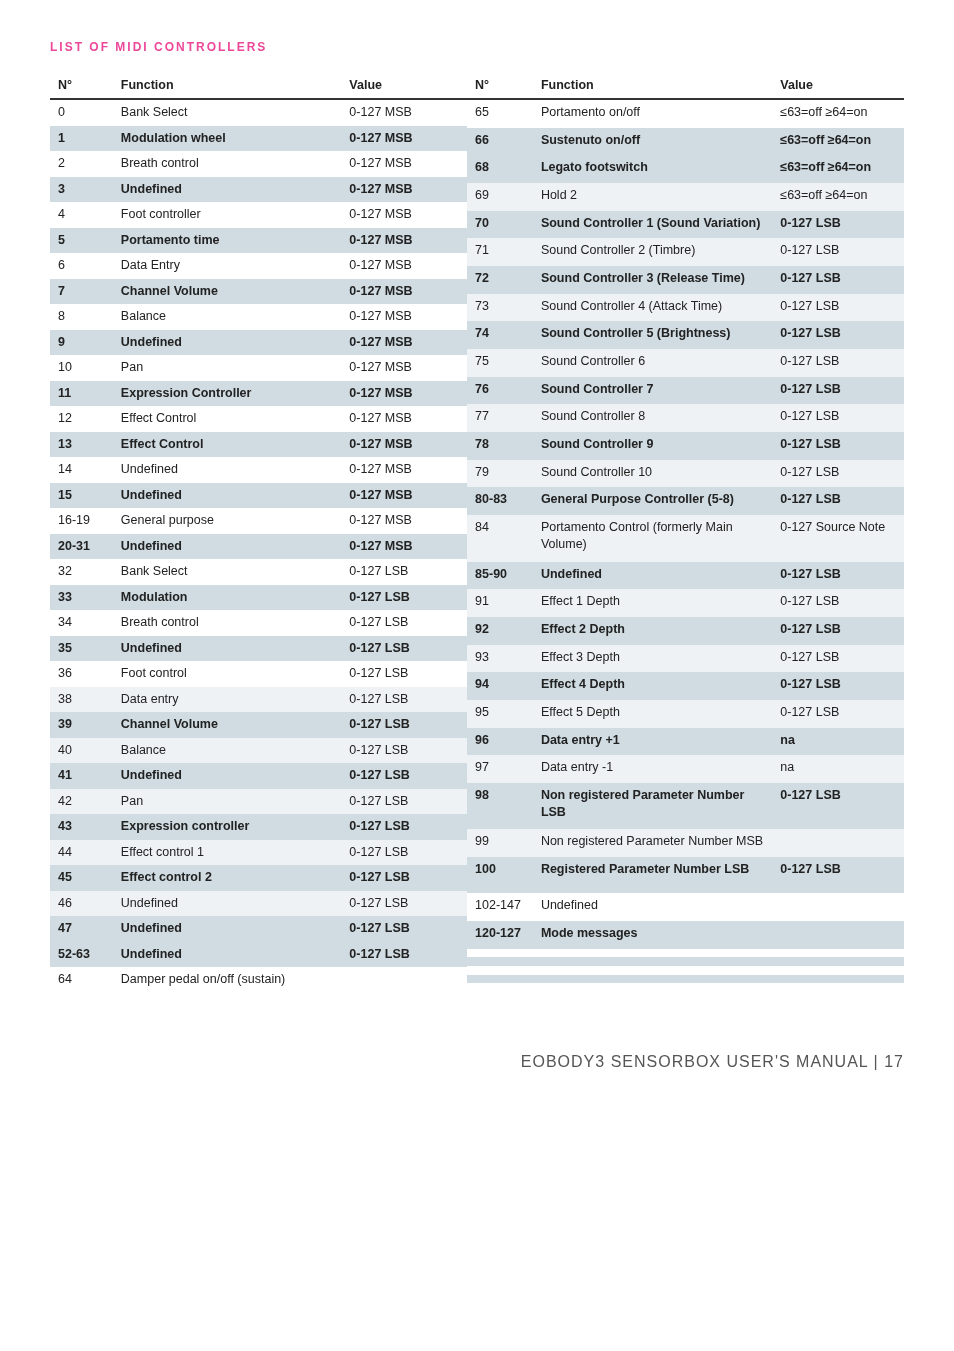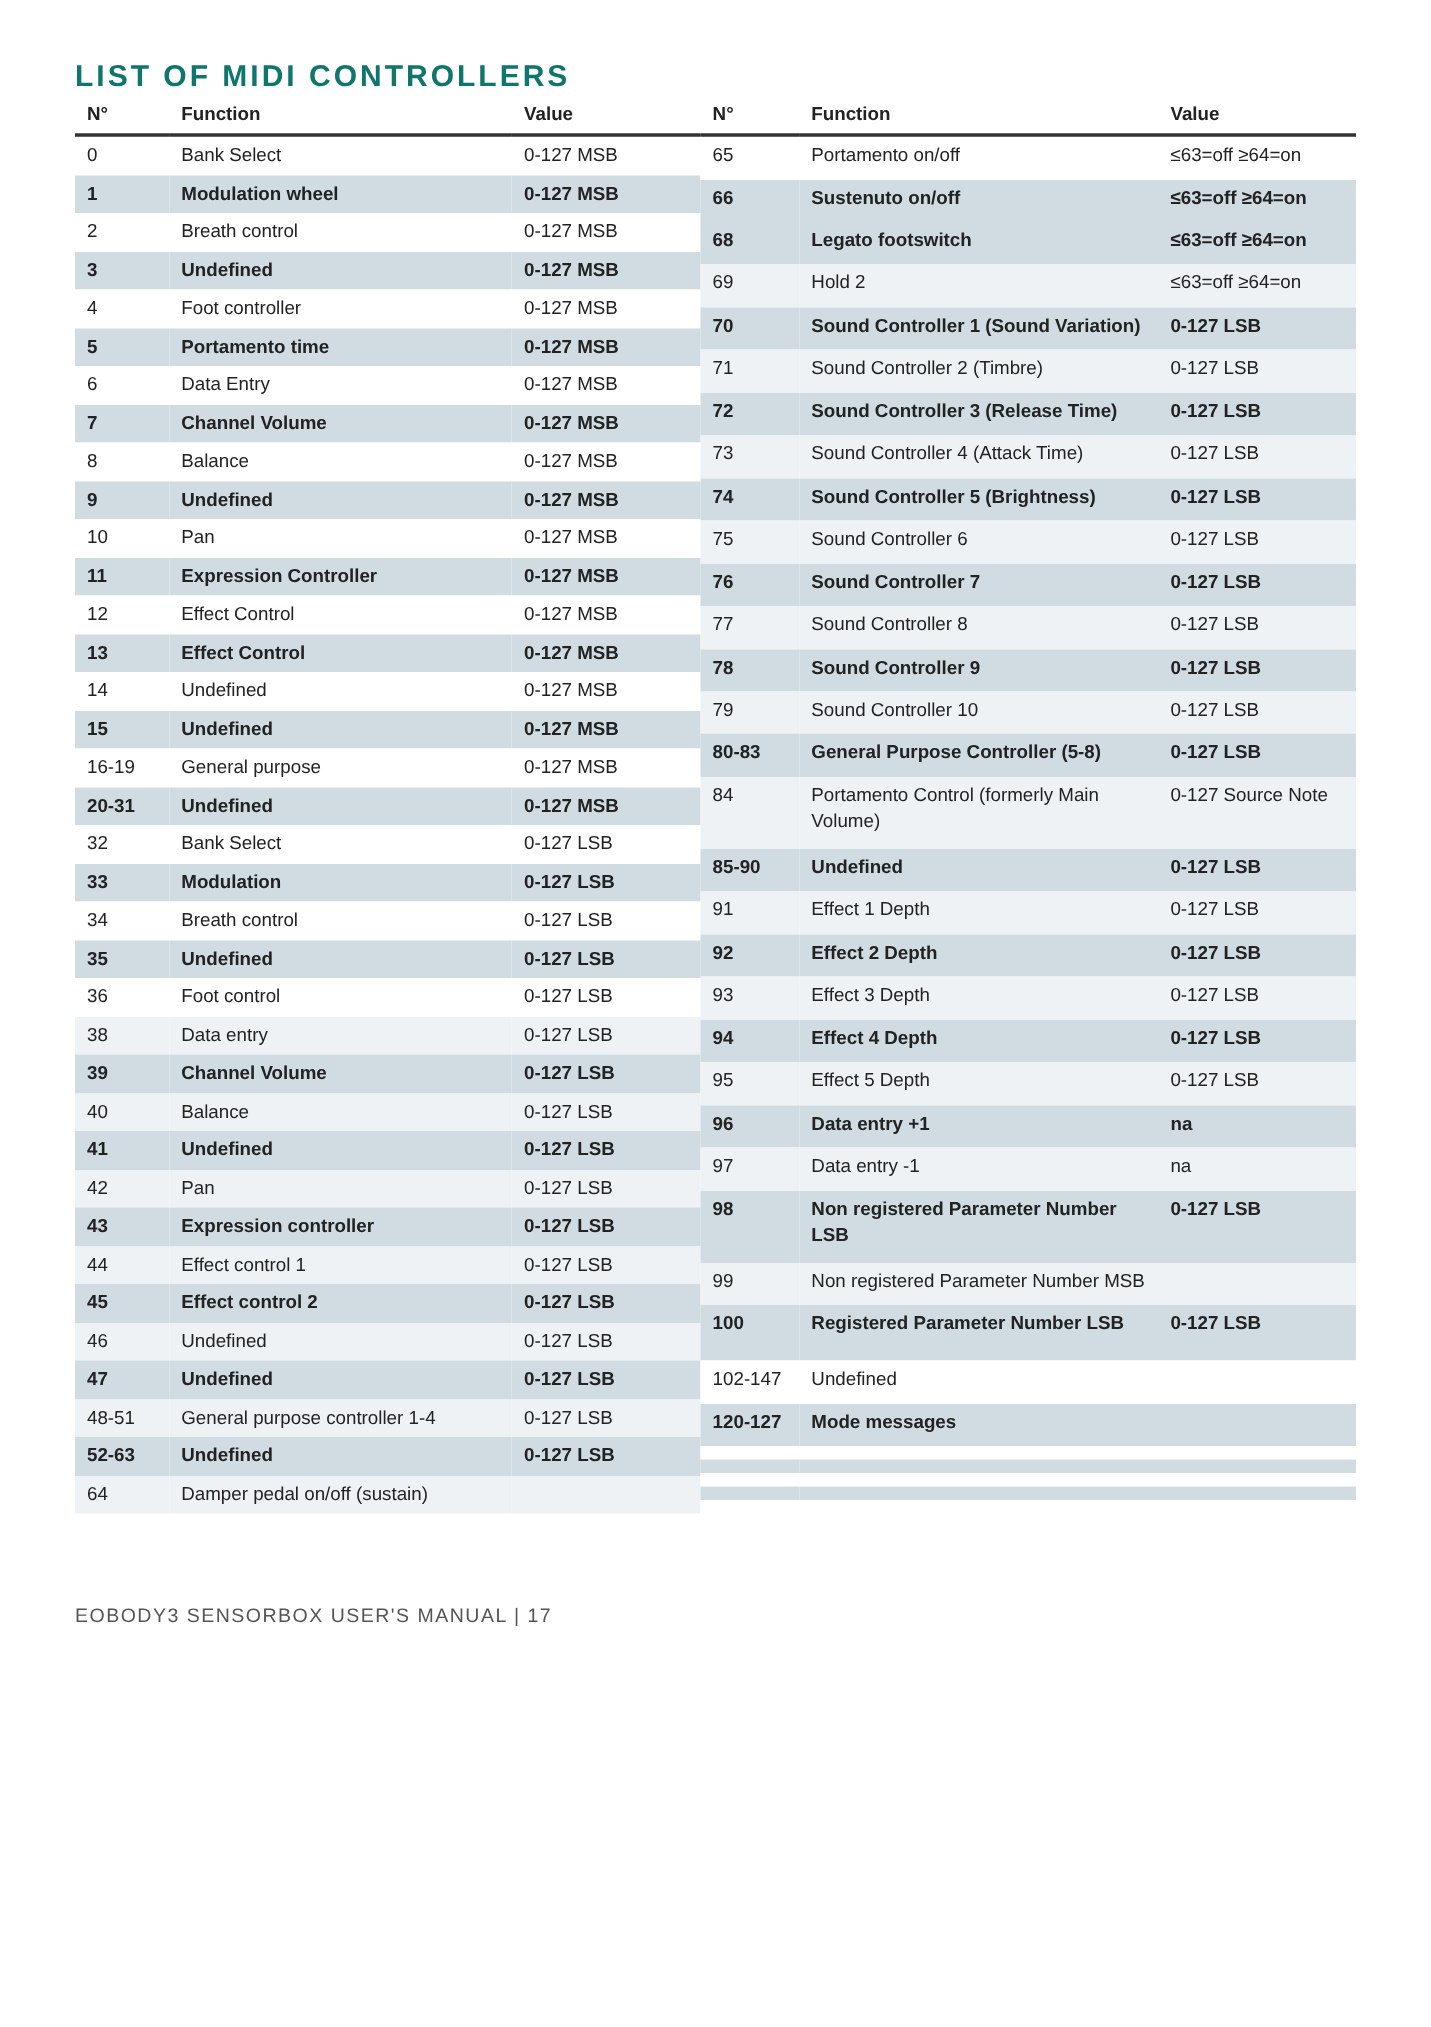--- a/index.html
+++ b/index.html
@@ -6,25 +6,26 @@
     body {
       background: #fff;
       font-family: Arial, Helvetica, sans-serif;
       font-size: 13px;
       color: #222;
       padding: 40px 50px;
       width: 954px;
       min-height: 1351px;
     }
     h2 {
-      color: #0f766e;
-      font-size: 20px;
+      color: #ec4899;
+      font-size: 12px;
       font-weight: bold;
       letter-spacing: 2px;
       text-transform: uppercase;
+      margin-bottom: 18px;
     }
     .table-wrapper {
       display: flex;
       gap: 0;
     }
     table {
       border-collapse: collapse;
       font-size: 12.5px;
     }
     .left-table { width: 420px; }
@@ -42,23 +43,23 @@
       vertical-align: top;
       line-height: 1.4;
     }
     tr:nth-child(even) td { background: #eef2f4; }
     tr:nth-child(odd) td { background: #fff; }
     .col-n { width: 55px; }
     .col-func { width: 200px; }
     .col-val { width: 110px; }
     .highlight td { background: #d0dce2 !important; font-weight: bold; }
     .footer {
-      text-align: left;
+      text-align: right;
       margin-top: 60px;
-      font-size: 13px;
+      font-size: 16px;
       color: #555;
       letter-spacing: 1px;
     }
   </style>
 </head>
 <body>
 
 <h2>List of MIDI Controllers</h2>
 
 <div class="table-wrapper">
@@ -230,25 +231,20 @@
         <tr>
           <td class="col-n">46</td>
           <td class="col-func">Undefined</td>
           <td class="col-val">0-127 LSB</td>
         </tr>
         <tr class="highlight">
           <td class="col-n">47</td>
           <td class="col-func">Undefined</td>
           <td class="col-val">0-127 LSB</td>
         </tr>
-        <tr>
-          <td class="col-n">48-51</td>
-          <td class="col-func">General purpose controller 1-4</td>
-          <td class="col-val">0-127 LSB</td>
-        </tr>
         <tr class="highlight">
           <td class="col-n">52-63</td>
           <td class="col-func">Undefined</td>
           <td class="col-val">0-127 LSB</td>
         </tr>
         <tr>
           <td class="col-n">64</td>
           <td class="col-func">Damper pedal on/off (sustain)</td>
           <td class="col-val"></td>
         </tr>

